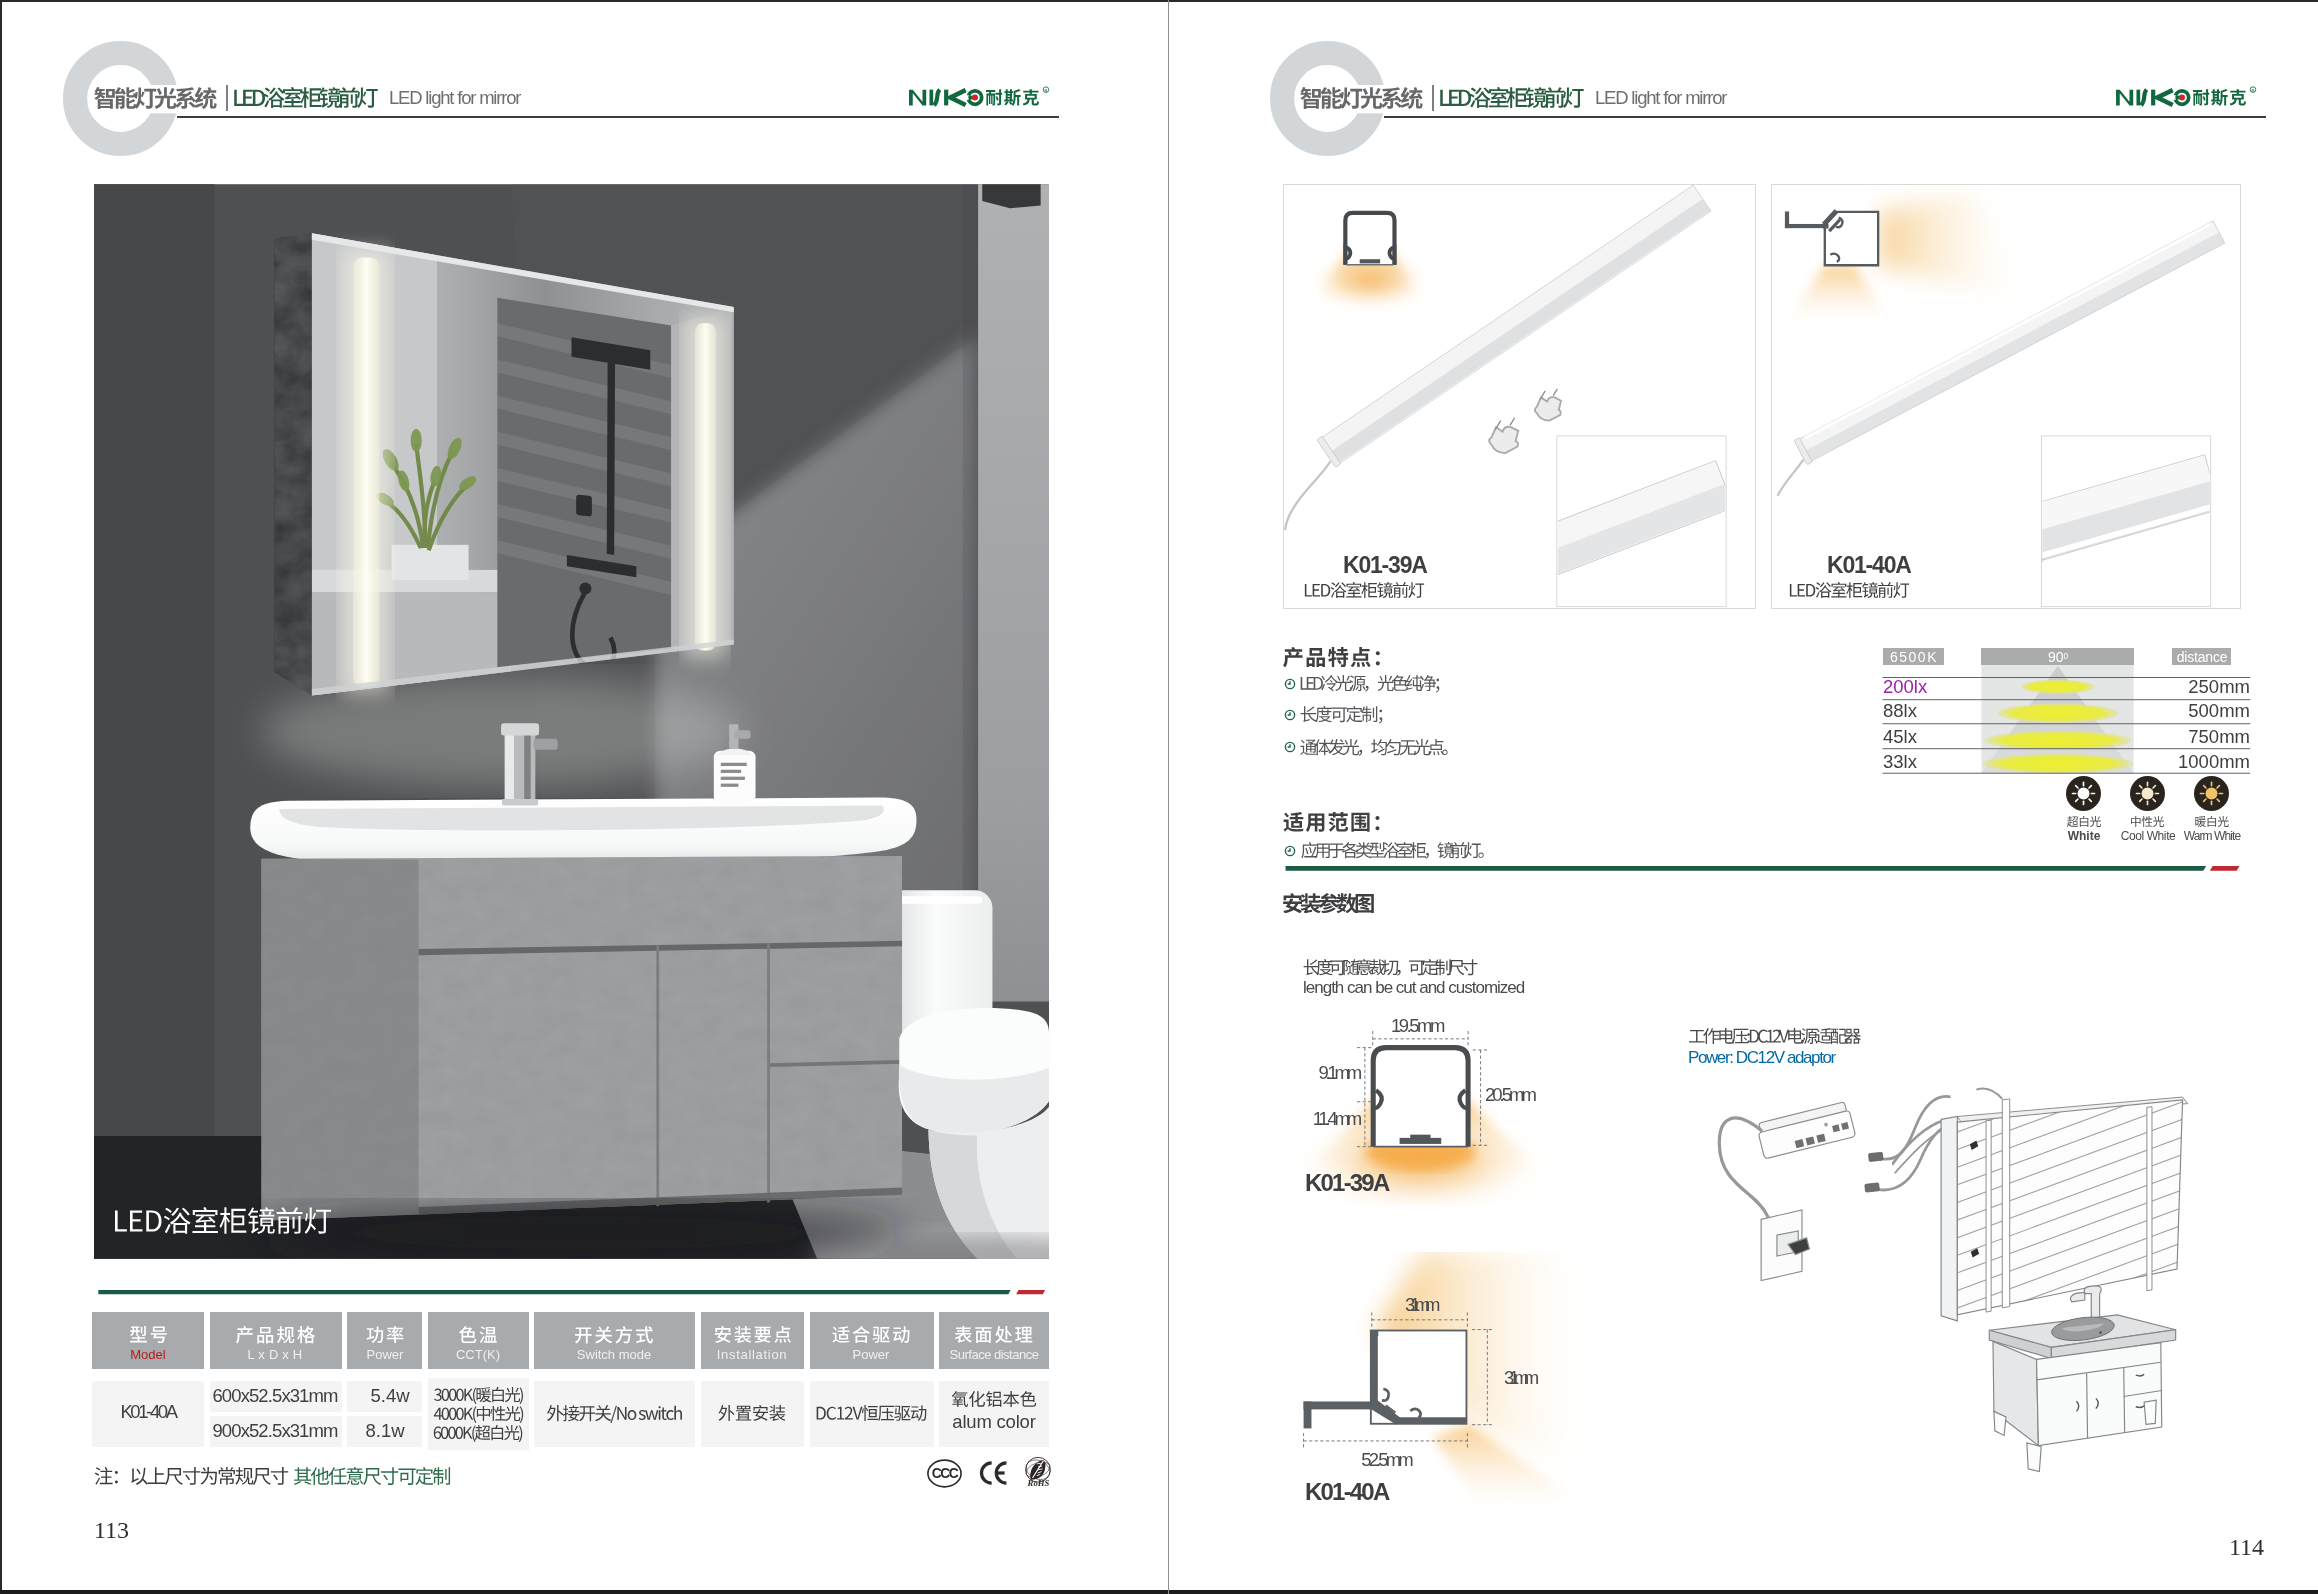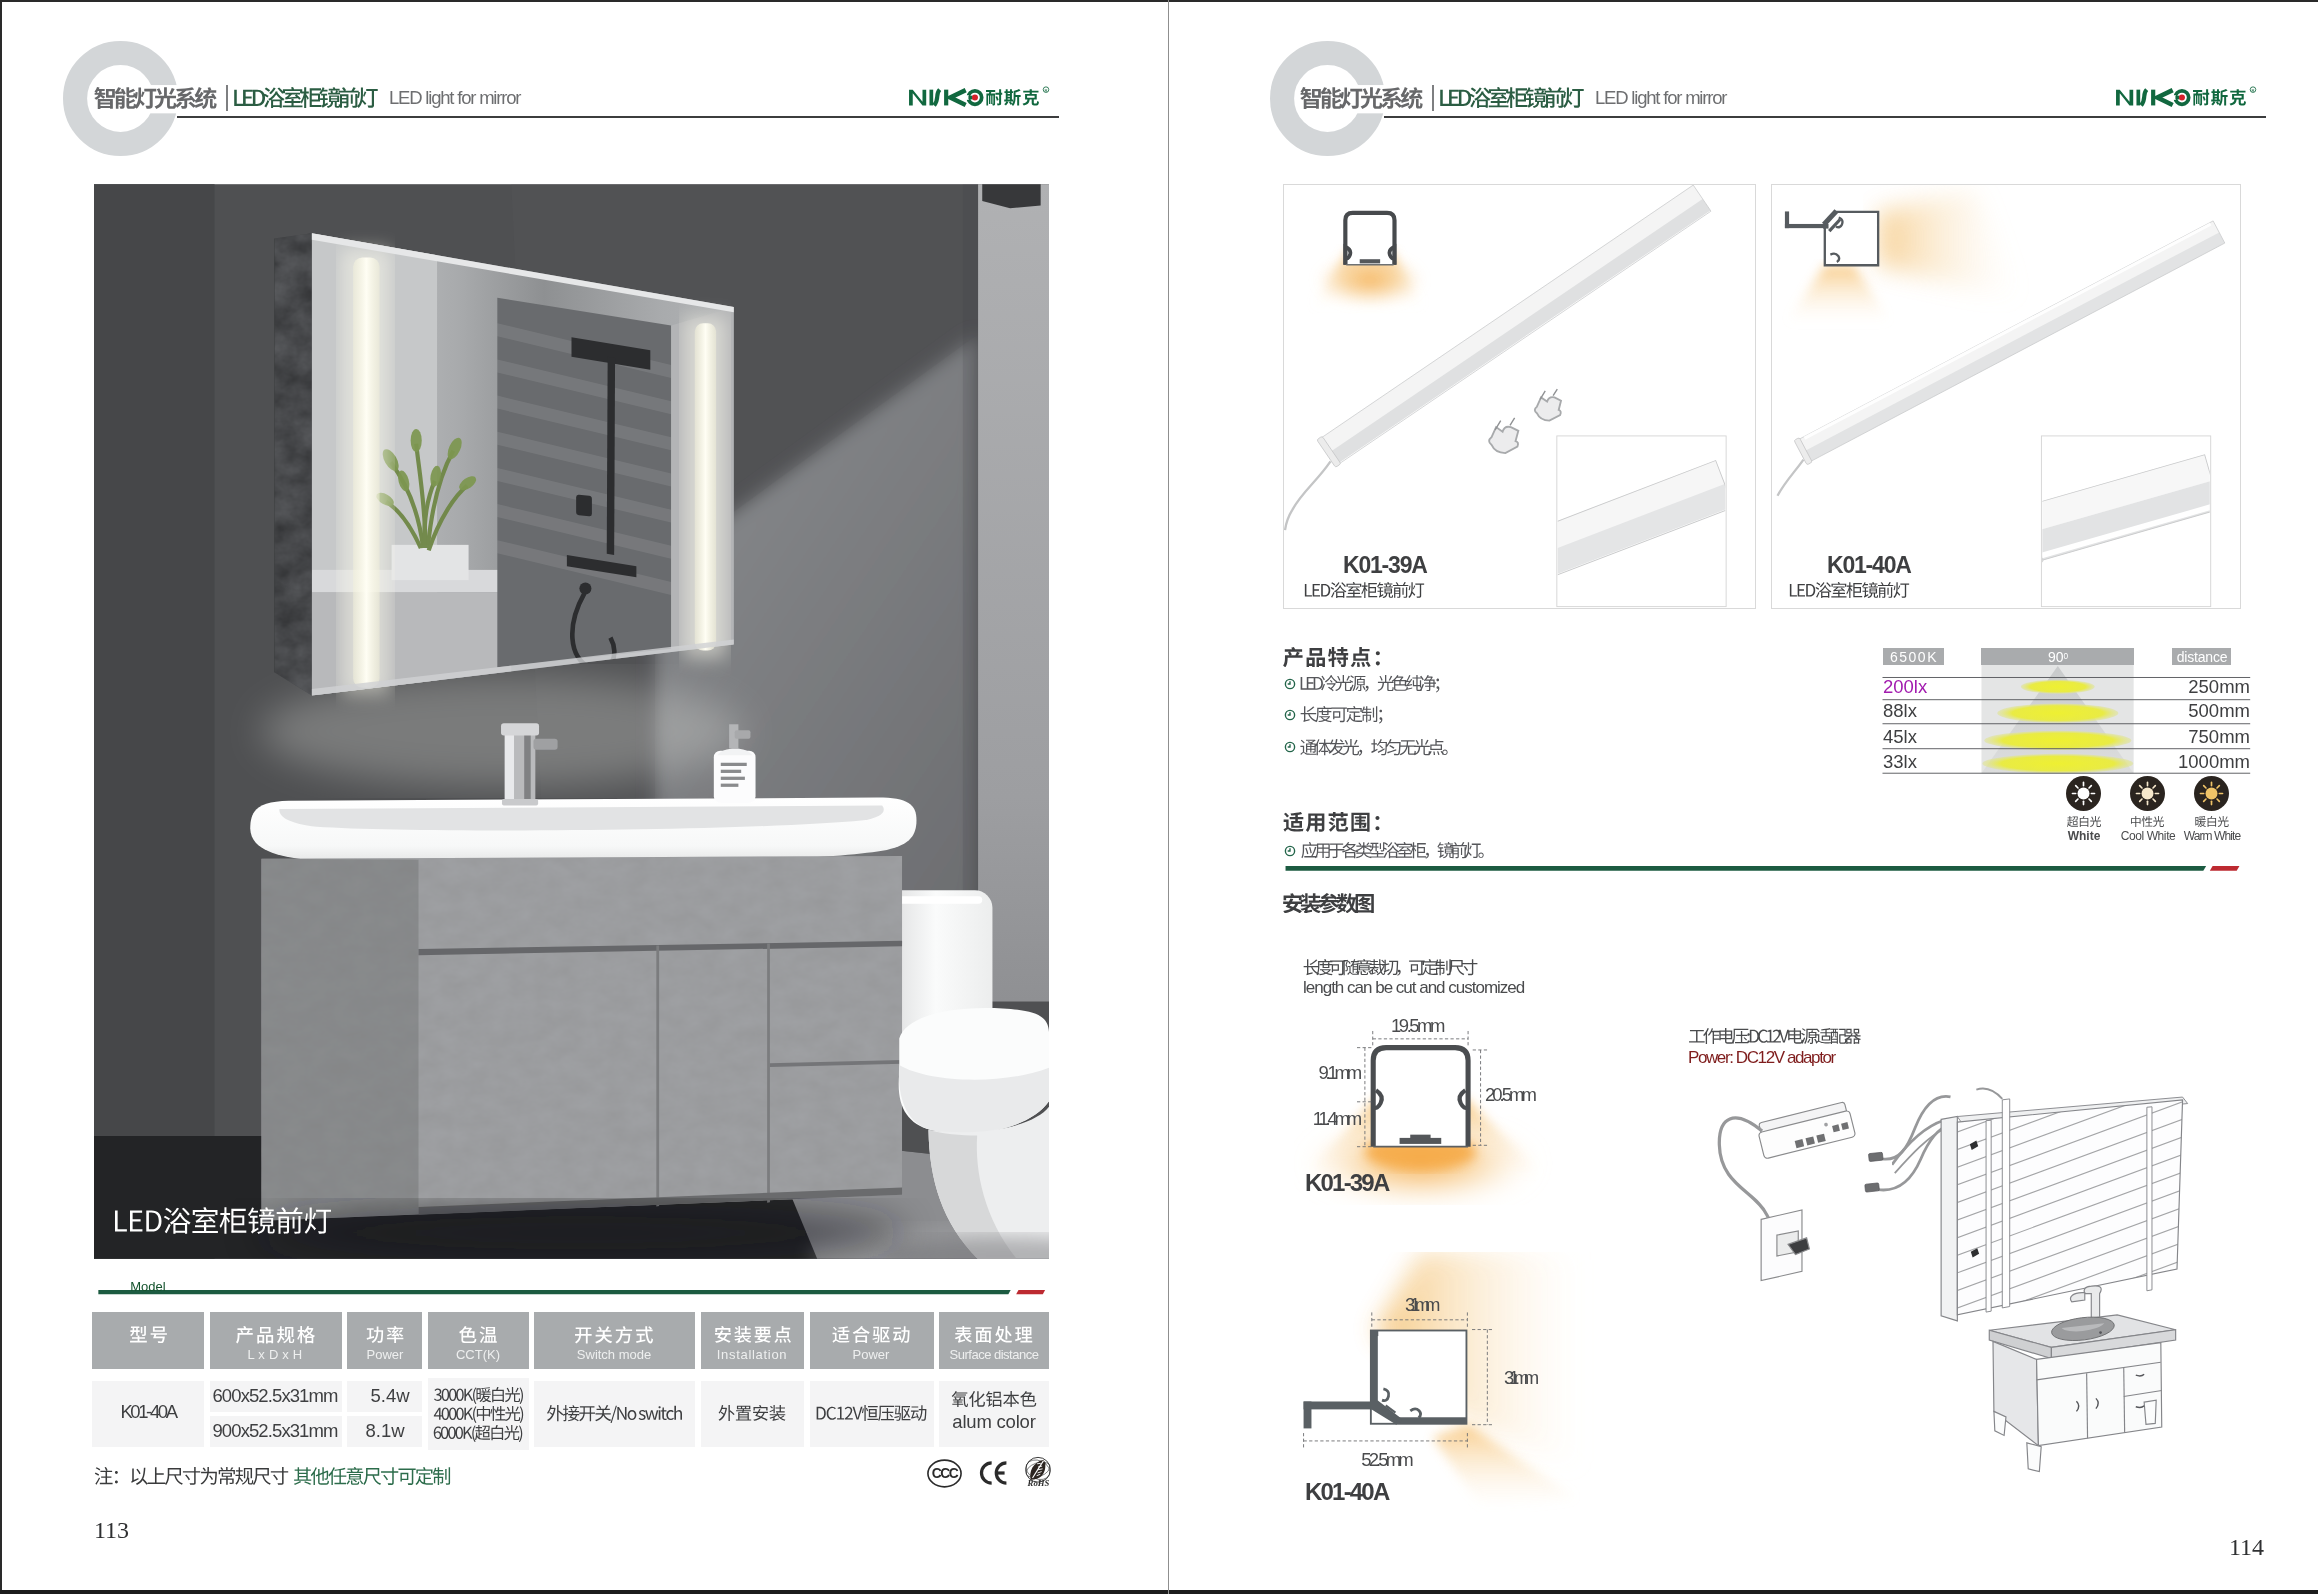--- a/index.html
+++ b/index.html
@@ -308,21 +308,21 @@
 <polygon points="0,0 1986,0 1981,9 0,9" fill="#1c5b41"></polygon>
 <polygon points="2003,0 2061,0 2056,9 1998,9" fill="#bd2a31"></polygon>
 </svg>
 
 <div style="position:absolute;left:92px;top:1312px;width:112px;height:57px;background:#a8abad"></div>
 
 <svg style="position:absolute;left:130px;top:1326px" width="37" height="17" viewBox="1.9 -33.4 79.6 36.7">
     <path fill="#ffffff" d="M25.0 -31.5V-18.0H28.5V-31.5ZM32.4 -33.4V-15.9C32.4 -15.4 32.2 -15.2 31.6 -15.2C31.0 -15.2 29.0 -15.2 27.0 -15.2C27.5 -14.3 28.0 -12.8 28.2 -11.8C31.0 -11.8 33.0 -11.9 34.3 -12.4C35.6 -13.0 36.0 -13.9 36.0 -15.8V-33.4ZM15.1 -28.9V-24.0H10.8V-28.9ZM6.0 -9.2V-5.8H18.2V-1.5H1.9V2.0H38.1V-1.5H22.0V-5.8H34.0V-9.2H22.0V-13.1H18.6V-20.6H22.8V-24.0H18.6V-28.9H22.0V-32.2H3.8V-28.9H7.4V-24.0H2.5V-20.6H7.0C6.5 -18.2 5.2 -15.8 1.9 -14.0C2.6 -13.4 3.9 -12.1 4.4 -11.4C8.4 -13.7 10.0 -17.2 10.6 -20.6H15.1V-12.4H18.2V-9.2Z M55.0 -28.9H72.8V-24.2H55.0ZM51.2 -32.2V-20.9H76.8V-32.2ZM46.3 -17.8V-14.3H54.2C53.4 -11.8 52.5 -9.0 51.6 -7.1H72.4C71.8 -3.2 71.1 -1.2 70.2 -0.6C69.7 -0.2 69.2 -0.2 68.2 -0.2C67.1 -0.2 64.1 -0.2 61.4 -0.5C62.1 0.6 62.6 2.0 62.7 3.2C65.4 3.3 68.1 3.3 69.5 3.2C71.2 3.2 72.4 2.9 73.4 2.0C74.9 0.6 75.8 -2.4 76.7 -8.8C76.8 -9.4 76.9 -10.5 76.9 -10.5H57.2L58.5 -14.3H81.5V-17.8Z"></path>
   </svg>
 
-<div style="position:absolute;left:148px;transform:translateX(-50%);top:1280px;font-family:'Liberation Sans',sans-serif;font-size:13px;font-weight:400;color:#14532d;line-height:1;letter-spacing:0px;white-space:nowrap">Model</div>
+<div style="position:absolute;left:148px;transform:translateX(-50%);top:1348px;font-family:'Liberation Sans',sans-serif;font-size:13px;font-weight:400;color:#b91c1c;line-height:1;letter-spacing:0px;white-space:nowrap">Model</div>
 
 <div style="position:absolute;left:210px;top:1312px;width:132px;height:57px;background:#a8abad"></div>
 
 <svg style="position:absolute;left:236px;top:1326px" width="79" height="17.6" viewBox="1.2 -33.9 170.0 37.6">
     <path fill="#ffffff" d="M27.2 -25.3C26.6 -23.3 25.2 -20.5 24.1 -18.7H14.0L17.0 -20.0C16.4 -21.6 14.8 -23.9 13.5 -25.6L10.2 -24.2C11.4 -22.5 12.8 -20.2 13.4 -18.7H4.7V-13.2C4.7 -9.0 4.4 -3.2 1.2 1.1C2.0 1.6 3.8 3.0 4.4 3.8C8.0 -1.0 8.7 -8.2 8.7 -13.1V-15.0H37.3V-18.7H28.0C29.1 -20.2 30.3 -22.2 31.4 -24.0ZM16.6 -32.9C17.4 -31.8 18.2 -30.4 18.8 -29.2H4.3V-25.6H36.3V-29.2H23.3C22.7 -30.6 21.6 -32.5 20.5 -33.9Z M56.4 -28.5H71.6V-21.9H56.4ZM52.8 -32.1V-18.2H75.5V-32.1ZM47.1 -14.4V3.4H50.7V1.3H58.0V3.1H61.8V-14.4ZM50.7 -2.4V-10.8H58.0V-2.4ZM65.8 -14.4V3.4H69.4V1.3H77.3V3.2H81.1V-14.4ZM69.4 -2.4V-10.8H77.3V-2.4Z M106.8 -31.9V-10.6H110.4V-28.6H120.7V-10.6H124.5V-31.9ZM95.9 -33.4V-27.3H90.4V-23.8H95.9V-20.5L95.8 -18.1H89.6V-14.5H95.7C95.2 -9.2 93.8 -3.5 89.2 0.3C90.2 1.0 91.4 2.2 92.0 3.0C95.6 -0.4 97.4 -4.6 98.4 -9.0C100.1 -6.9 102.1 -4.1 103.0 -2.6L105.6 -5.4C104.7 -6.5 100.7 -11.3 99.1 -12.9L99.2 -14.5H105.2V-18.1H99.4L99.5 -20.5V-23.8H104.7V-27.3H99.5V-33.4ZM113.8 -25.6V-18.5C113.8 -12.3 112.6 -4.6 102.5 0.6C103.2 1.2 104.4 2.6 104.8 3.3C110.2 0.6 113.3 -3.2 115.1 -7.0V-1.4C115.1 1.6 116.2 2.5 119.1 2.5H122.1C125.7 2.5 126.2 0.8 126.6 -5.4C125.7 -5.6 124.4 -6.1 123.6 -6.8C123.4 -1.5 123.2 -0.4 122.1 -0.4H119.6C118.8 -0.4 118.4 -0.7 118.4 -1.8V-11.8H116.7C117.2 -14.1 117.4 -16.4 117.4 -18.4V-25.6Z M155.3 -26.2H163.2C162.1 -24.0 160.6 -22.0 159.0 -20.2C157.3 -22.0 156.0 -23.8 154.9 -25.6ZM139.6 -33.8V-25.3H134.0V-21.8H139.3C138.0 -16.6 135.6 -10.6 133.0 -7.4C133.6 -6.4 134.5 -5.0 134.8 -4.0C136.6 -6.4 138.3 -10.1 139.6 -14.1V3.3H143.2V-16.1C144.2 -14.7 145.2 -13.1 145.8 -12.0L145.6 -11.9C146.3 -11.2 147.3 -9.8 147.7 -8.9C148.6 -9.2 149.5 -9.6 150.4 -10.0V3.4H153.9V1.8H163.9V3.2H167.5V-10.3L168.9 -9.8C169.4 -10.7 170.4 -12.2 171.2 -12.9C167.4 -14.0 164.2 -15.8 161.6 -17.9C164.3 -20.8 166.5 -24.4 167.9 -28.5L165.6 -29.6L164.9 -29.5H157.2C157.8 -30.6 158.3 -31.7 158.7 -32.8L155.1 -33.8C153.6 -29.8 151.0 -26.0 148.1 -23.2V-25.3H143.2V-33.8ZM153.9 -1.5V-8.2H163.9V-1.5ZM153.3 -11.4C155.4 -12.6 157.3 -13.9 159.1 -15.5C160.8 -14.0 162.8 -12.6 165.0 -11.4ZM152.8 -22.8C153.8 -21.2 155.1 -19.5 156.5 -17.9C153.6 -15.4 150.1 -13.5 146.5 -12.2L148.2 -14.4C147.5 -15.4 144.4 -19.2 143.2 -20.4V-21.8H146.6L146.4 -21.6C147.2 -21.0 148.7 -19.8 149.3 -19.1C150.5 -20.2 151.7 -21.4 152.8 -22.8Z"></path>
   </svg>
 
 <div style="position:absolute;left:275px;transform:translateX(-50%);top:1348px;font-family:'Liberation Sans',sans-serif;font-size:13px;font-weight:400;color:#eeefef;line-height:1;letter-spacing:0.2px;white-space:nowrap">L x D x H</div>
 
 <div style="position:absolute;left:347px;top:1312px;width:75px;height:57px;background:#a8abad"></div>
@@ -850,21 +850,21 @@
 <div style="position:absolute;left:1504px;top:1369px;font-family:'Liberation Sans',sans-serif;font-size:18.5px;font-weight:400;color:#4a4b4d;line-height:1;letter-spacing:-5.4px;white-space:nowrap">31mm</div>
 
 <div style="position:absolute;left:1386px;transform:translateX(-50%);top:1451px;font-family:'Liberation Sans',sans-serif;font-size:18.5px;font-weight:400;color:#4a4b4d;line-height:1;letter-spacing:-2.9px;white-space:nowrap">52.5mm</div>
 
 <div style="position:absolute;left:1305px;top:1480px;font-family:'Liberation Sans',sans-serif;font-size:24px;font-weight:bold;color:#3e3f41;line-height:1;letter-spacing:-1.8px;white-space:nowrap">K01-40A</div>
 
 <svg style="position:absolute;left:1688px;top:1028px" width="174" height="16" viewBox="2.0 -31.8 375.0 34.9">
     <path fill="#4a4b4d" d="M2.0 -2.7V0.1H36.1V-2.7H20.5V-24.7H34.2V-27.6H4.0V-24.7H17.3V-2.7Z M51.6 -31.5C49.7 -25.9 46.7 -20.4 43.2 -16.8C43.9 -16.3 45.0 -15.4 45.4 -14.9C47.4 -17.0 49.2 -19.8 50.9 -22.8H53.5V3.0H56.4V-6.2H67.8V-8.9H56.4V-14.7H67.3V-17.3H56.4V-22.8H68.2V-25.6H52.2C53.0 -27.2 53.8 -29.0 54.4 -30.7ZM42.5 -31.8C40.3 -26.0 36.8 -20.3 33.0 -16.6C33.5 -16.0 34.4 -14.4 34.7 -13.8C36.0 -15.1 37.2 -16.6 38.4 -18.3V3.0H41.3V-22.8C42.8 -25.3 44.1 -28.2 45.2 -30.9Z M80.5 -15.5V-10.0H71.0V-15.5ZM83.5 -15.5H93.2V-10.0H83.5ZM80.5 -18.2H71.0V-23.6H80.5ZM83.5 -18.2V-23.6H93.2V-18.2ZM68.1 -26.4V-4.9H71.0V-7.3H80.5V-3.2C80.5 1.2 81.7 2.4 86.0 2.4C86.9 2.4 93.3 2.4 94.4 2.4C98.4 2.4 99.4 0.4 99.8 -5.4C99.0 -5.6 97.8 -6.2 97.0 -6.7C96.7 -1.7 96.3 -0.5 94.2 -0.5C92.9 -0.5 87.3 -0.5 86.2 -0.5C83.9 -0.5 83.5 -0.9 83.5 -3.2V-7.3H96.2V-26.4H83.5V-31.8H80.5V-26.4Z M120.9 -10.3C123.0 -8.5 125.3 -6.0 126.3 -4.3L128.5 -5.9C127.4 -7.6 125.1 -9.9 123.0 -11.7ZM99.3 -30.1V-17.8C99.3 -12.0 99.1 -4.1 96.1 1.5C96.8 1.7 98.0 2.6 98.5 3.0C101.6 -2.9 102.0 -11.7 102.0 -17.8V-27.4H131.3V-30.1ZM115.1 -25.3V-17.1H104.7V-14.4H115.1V-1.3H102.2V1.4H131.1V-1.3H118.0V-14.4H129.3V-17.1H118.0V-25.3Z M131.9 -14.8C133.2 -14.8 134.4 -15.9 134.4 -17.5C134.4 -19.0 133.2 -20.1 131.9 -20.1C130.5 -20.1 129.4 -19.0 129.4 -17.5C129.4 -15.9 130.5 -14.8 131.9 -14.8ZM131.9 0.5C133.2 0.5 134.4 -0.6 134.4 -2.1C134.4 -3.7 133.2 -4.8 131.9 -4.8C130.5 -4.8 129.4 -3.7 129.4 -2.1C129.4 -0.6 130.5 0.5 131.9 0.5Z M134.6 0.0H141.7C150.1 0.0 154.7 -5.2 154.7 -14.0C154.7 -22.9 150.1 -27.9 141.6 -27.9H134.6ZM138.1 -2.9V-25.0H141.3C147.8 -25.0 151.1 -21.1 151.1 -14.0C151.1 -7.0 147.8 -2.9 141.3 -2.9Z M164.9 0.5C168.5 0.5 171.2 -0.9 173.4 -3.5L171.5 -5.7C169.7 -3.8 167.7 -2.6 165.1 -2.6C159.7 -2.6 156.4 -7.0 156.4 -14.0C156.4 -21.0 159.9 -25.3 165.2 -25.3C167.6 -25.3 169.4 -24.2 170.9 -22.6L172.8 -24.9C171.2 -26.7 168.5 -28.3 165.1 -28.3C158.1 -28.3 152.8 -22.9 152.8 -13.9C152.8 -4.9 157.9 0.5 164.9 0.5Z M171.8 0.0H187.1V-2.9H181.5V-27.9H178.8C177.3 -27.0 175.5 -26.3 173.1 -25.9V-23.7H178.0V-2.9H171.8Z M184.9 0.0H202.4V-3.0H194.7C193.3 -3.0 191.6 -2.9 190.1 -2.7C196.6 -8.9 201.1 -14.6 201.1 -20.2C201.1 -25.1 197.9 -28.3 192.9 -28.3C189.4 -28.3 187.0 -26.8 184.7 -24.3L186.7 -22.3C188.3 -24.2 190.2 -25.5 192.5 -25.5C196.0 -25.5 197.6 -23.2 197.6 -20.0C197.6 -15.2 193.6 -9.7 184.9 -2.1Z M206.9 0.0H210.9L219.8 -27.9H216.2L211.7 -12.8C210.8 -9.5 210.1 -6.8 209.0 -3.6H208.9C207.8 -6.8 207.1 -9.5 206.2 -12.8L201.7 -27.9H198.0Z M230.6 -15.5V-10.0H221.2V-15.5ZM233.6 -15.5H243.4V-10.0H233.6ZM230.6 -18.2H221.2V-23.6H230.6ZM233.6 -18.2V-23.6H243.4V-18.2ZM218.2 -26.4V-4.9H221.2V-7.3H230.6V-3.2C230.6 1.2 231.9 2.4 236.1 2.4C237.1 2.4 243.5 2.4 244.5 2.4C248.6 2.4 249.5 0.4 250.0 -5.4C249.1 -5.6 247.9 -6.2 247.1 -6.7C246.9 -1.7 246.5 -0.5 244.4 -0.5C243.0 -0.5 237.4 -0.5 236.3 -0.5C234.0 -0.5 233.6 -0.9 233.6 -3.2V-7.3H246.3V-26.4H233.6V-31.8H230.6V-26.4Z M265.5 -15.5H277.1V-12.1H265.5ZM265.5 -20.9H277.1V-17.6H265.5ZM264.3 -7.8C263.1 -5.2 261.4 -2.6 259.7 -0.7C260.3 -0.3 261.4 0.3 262.0 0.8C263.6 -1.2 265.5 -4.3 266.8 -7.1ZM275.0 -7.1C276.5 -4.7 278.4 -1.5 279.2 0.4L281.8 -0.8C280.9 -2.6 279.0 -5.8 277.5 -8.1ZM248.4 -29.5C250.5 -28.2 253.3 -26.3 254.7 -25.2L256.4 -27.4C254.9 -28.5 252.1 -30.3 250.0 -31.5ZM246.5 -19.3C248.6 -18.1 251.5 -16.3 252.9 -15.2L254.6 -17.5C253.1 -18.5 250.2 -20.2 248.1 -21.3ZM247.3 0.9 249.9 2.5C251.7 -1.1 253.8 -5.8 255.4 -9.8L253.1 -11.4C251.4 -7.1 249.0 -2.1 247.3 0.9ZM257.9 -30.1V-19.6C257.9 -13.4 257.5 -4.8 253.2 1.4C253.8 1.7 255.1 2.4 255.6 2.9C260.1 -3.5 260.7 -13.0 260.7 -19.6V-27.5H281.2V-30.1ZM269.8 -26.9C269.5 -25.8 269.1 -24.3 268.7 -23.1H262.9V-9.9H269.7V0.0C269.7 0.4 269.6 0.6 269.1 0.6C268.6 0.6 267.0 0.6 265.2 0.6C265.5 1.3 265.9 2.3 266.0 3.0C268.5 3.0 270.1 3.0 271.2 2.6C272.2 2.2 272.5 1.5 272.5 0.1V-9.9H279.8V-23.1H271.4C271.9 -24.1 272.4 -25.2 272.9 -26.3Z M279.1 -29.0C281.1 -27.1 283.6 -24.5 284.7 -22.7L286.9 -24.5C285.8 -26.2 283.2 -28.8 281.2 -30.6ZM294.2 -12.9H307.4V-6.6H294.2ZM286.1 -18.4H278.2V-15.7H283.4V-3.9C281.8 -3.2 279.9 -1.7 278.2 0.0L279.9 2.4C281.9 0.1 283.9 -1.9 285.2 -1.9C286.1 -1.9 287.3 -0.8 288.9 0.1C291.6 1.6 294.8 2.0 299.3 2.0C303.0 2.0 309.7 1.8 312.4 1.6C312.5 0.8 312.9 -0.5 313.2 -1.3C309.5 -0.8 303.8 -0.6 299.4 -0.6C295.3 -0.6 291.9 -0.8 289.5 -2.2C287.9 -3.0 287.0 -3.8 286.1 -4.2ZM291.4 -15.2V-4.3H310.3V-15.2H302.2V-20.1H312.9V-22.6H302.2V-27.6C305.4 -28.0 308.4 -28.6 310.6 -29.3L309.2 -31.7C304.7 -30.2 296.6 -29.3 290.0 -28.8C290.3 -28.2 290.7 -27.2 290.7 -26.6C293.4 -26.7 296.4 -26.9 299.4 -27.2V-22.6H288.3V-20.1H299.4V-15.2Z M329.4 -30.2V-27.5H341.0V-18.2H329.5V-1.7C329.5 1.7 330.6 2.7 334.1 2.7C334.8 2.7 339.7 2.7 340.5 2.7C344.0 2.7 344.8 0.9 345.1 -5.3C344.3 -5.5 343.2 -6.0 342.5 -6.5C342.3 -1.0 342.0 -0.0 340.3 -0.0C339.2 -0.0 335.2 -0.0 334.4 -0.0C332.7 -0.0 332.3 -0.3 332.3 -1.7V-15.5H341.0V-12.9H343.7V-30.2ZM313.8 -6.0H324.3V-2.1H313.8ZM313.8 -8.1V-21.0H316.4V-18.0C316.4 -16.0 316.0 -13.5 313.8 -11.6C314.2 -11.3 314.8 -10.8 315.0 -10.4C317.4 -12.6 318.0 -15.7 318.0 -18.0V-21.0H320.1V-13.8C320.1 -12.0 320.6 -11.7 322.1 -11.7C322.3 -11.7 323.6 -11.7 323.9 -11.7H324.3V-8.1ZM310.5 -30.4V-27.9H316.0V-23.5H311.5V2.9H313.8V0.3H324.3V2.4H326.7V-23.5H322.4V-27.9H327.5V-30.4ZM318.0 -23.5V-27.9H320.3V-23.5ZM321.7 -21.0H324.3V-13.3L324.2 -13.4C324.1 -13.3 324.0 -13.3 323.6 -13.3C323.4 -13.3 322.4 -13.3 322.2 -13.3C321.8 -13.3 321.7 -13.4 321.7 -13.9Z M347.4 -27.7H353.9V-22.4H347.4ZM363.6 -27.7H370.5V-22.4H363.6ZM363.3 -18.4C364.9 -17.8 366.8 -16.8 368.1 -16.0H357.2C358.0 -17.2 358.8 -18.4 359.4 -19.7L356.6 -20.2V-30.2H344.9V-19.9H356.4C355.8 -18.6 354.9 -17.3 353.8 -16.0H342.0V-13.4H351.3C348.7 -11.1 345.4 -9.1 341.1 -7.5C341.7 -7.0 342.4 -6.0 342.7 -5.4L344.9 -6.3V3.0H347.5V1.9H353.9V2.8H356.6V-8.7H349.3C351.6 -10.1 353.5 -11.7 355.0 -13.4H362.1C363.7 -11.7 365.8 -10.0 368.1 -8.7H361.1V3.0H363.7V1.9H370.5V2.8H373.2V-6.2L375.1 -5.6C375.5 -6.3 376.3 -7.4 376.9 -7.9C372.8 -8.9 368.5 -10.9 365.6 -13.4H376.1V-16.0H369.4L370.4 -17.1C369.2 -18.1 366.8 -19.2 364.8 -19.9ZM361.0 -30.2V-19.9H373.2V-30.2ZM347.5 -0.6V-6.2H353.9V-0.6ZM363.7 -0.6V-6.2H370.5V-0.6Z"></path>
   </svg>
 
-<div style="position:absolute;left:1688px;top:1049px;font-family:'Liberation Sans',sans-serif;font-size:17px;font-weight:400;color:#7f1d1d;line-height:1;letter-spacing:-1.4px;white-space:nowrap">Power: DC12V adaptor</div>
+<div style="position:absolute;left:1688px;top:1049px;font-family:'Liberation Sans',sans-serif;font-size:17px;font-weight:400;color:#0369a1;line-height:1;letter-spacing:-1.4px;white-space:nowrap">Power: DC12V adaptor</div>
 
 <svg style="position:absolute;left:1711px;top:1080px" width="246" height="209" viewBox="3690 2330 530 450">
 <g stroke="#8a8b8d" stroke-width="2.5" fill="#fdfdfd">
 <g transform="translate(3800,2452) rotate(-14)">
 <rect x="0" y="-30" width="190" height="26" rx="6" fill="#f4f4f5"></rect>
 <rect x="-6" y="-10" width="202" height="58" rx="8"></rect>
 <g fill="#6f7072" stroke="none">
 <rect x="66" y="26" width="17" height="16"></rect>
           <rect x="90" y="26" width="17" height="16"></rect>
           <rect x="114" y="26" width="17" height="16"></rect>

